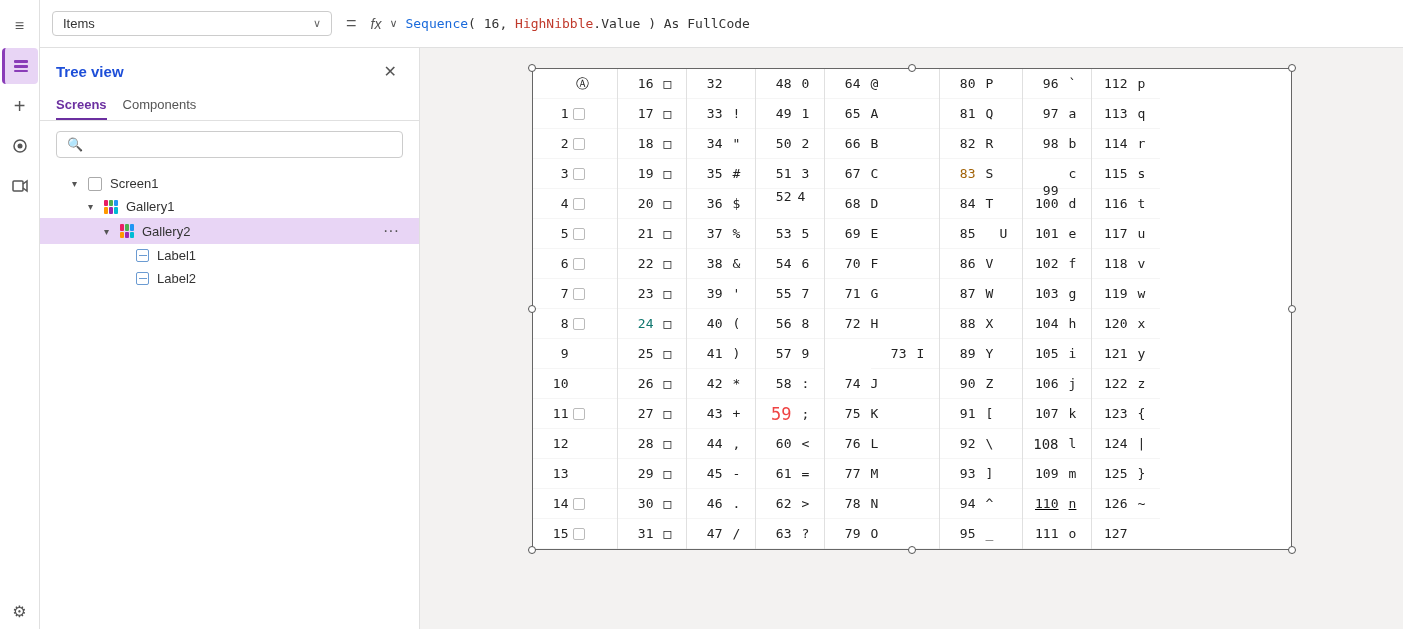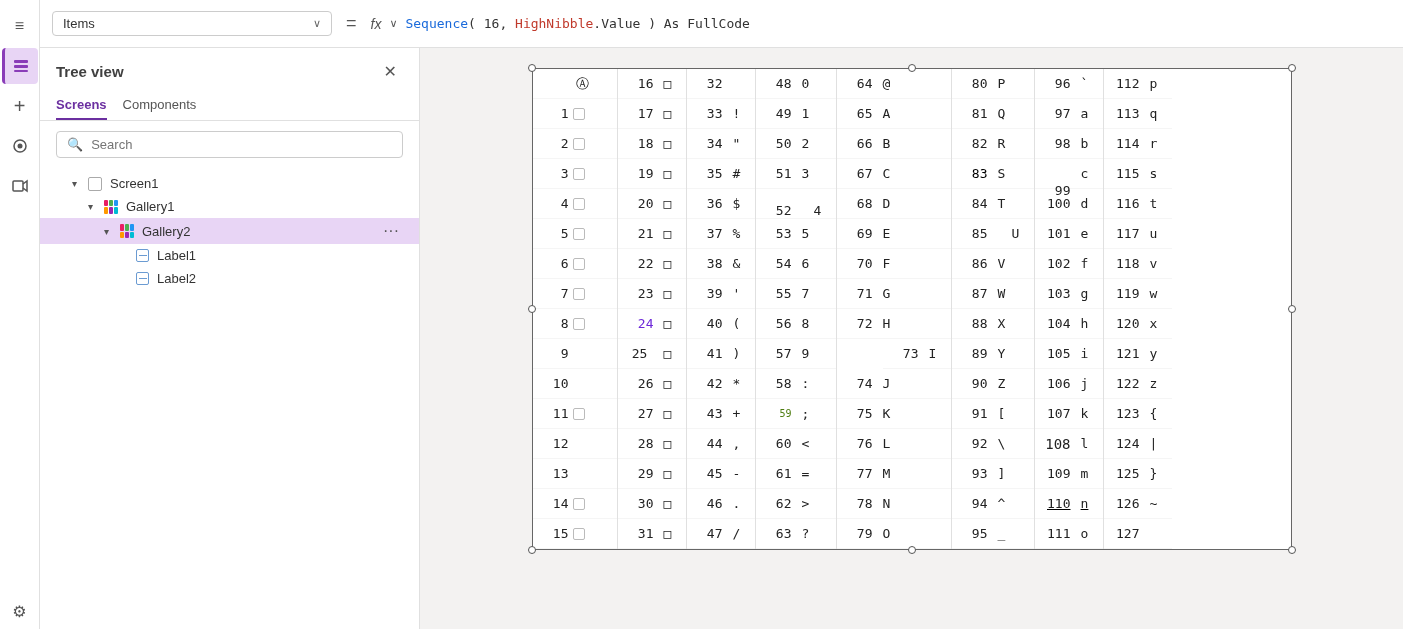--- a/index.html
+++ b/index.html
@@ -91,21 +91,21 @@
     }
     .tree-header {
       display: flex;
       align-items: center;
       justify-content: space-between;
       padding: 12px 16px 8px;
     }
     .tree-title {
       font-size: 15px;
       font-weight: 600;
-      color: #404040;
+      color: #1d4ed8;
     }
     .tree-close {
       cursor: pointer;
       color: #555;
       font-size: 16px;
       border: none;
       background: none;
       padding: 2px 6px;
       border-radius: 3px;
     }
@@ -304,21 +304,20 @@
     <div class="tree-header">
       <span class="tree-title">Tree view</span>
       <button class="tree-close">✕</button>
     </div>
     <div class="tree-tabs">
       <div class="tree-tab active">Screens</div>
       <div class="tree-tab">Components</div>
     </div>
     <div class="search-bar">
       <span class="search-icon">🔍</span>
-      <input class="search-input" type="text" placeholder="Search" style="">
     </div>
 
     <div class="tree-content">
 
 
       <div class="tree-item indent1">
         <span class="chevron-icon" style="color:#555;">▾</span>
         <span style="width:14px;height:14px;border:1px solid #aaa;border-radius:2px;display:inline-block;margin-right:4px;"></span>
         <span class="node-label">Screen1</span>
       </div>
@@ -482,25 +481,25 @@
               </div>
               <div style="display: flex; align-items: center; height: 30px; border-bottom: 1px solid rgb(245, 245, 245); padding: 0px 8px; gap: 4px;">
                 <span style="min-width: 28px; text-align: right; font-family: Consolas, monospace; font-size: 13px; font-weight: 500; color: rgb(34, 34, 34);">22</span>
                 <span style="min-width: 20px; text-align: center; font-family: Consolas, monospace; font-size: 13px; color: rgb(34, 34, 34);">□</span>
               </div>
               <div style="display: flex; align-items: center; height: 30px; border-bottom: 1px solid rgb(245, 245, 245); padding: 0px 8px; gap: 4px;">
                 <span style="min-width: 28px; text-align: right; font-family: Consolas, monospace; font-size: 13px; font-weight: 500; color: rgb(34, 34, 34);">23</span>
                 <span style="min-width: 20px; text-align: center; font-family: Consolas, monospace; font-size: 13px; color: rgb(34, 34, 34);">□</span>
               </div>
               <div style="display: flex; align-items: center; height: 30px; border-bottom: 1px solid rgb(245, 245, 245); padding: 0px 8px; gap: 4px;">
-                <span style="min-width: 28px; text-align: right; font-family: Consolas, monospace; font-size: 13px; font-weight: 500; color: #6d28d9;">24</span>
-                <span style="min-width: 20px; text-align: center; font-family: Consolas, monospace; font-size: 13px; color: rgb(34, 34, 34);">□</span>
-              </div>
-              <div style="display: flex; align-items: center; height: 30px; border-bottom: 1px solid rgb(245, 245, 245); padding: 0px 8px; gap: 4px;">
-                <span style="min-width: 28px; text-align: center; font-family: Consolas, monospace; font-size: 13px; font-weight: 500; color: rgb(34, 34, 34);">25</span>
+                <span style="min-width: 28px; text-align: right; font-family: Consolas, monospace; font-size: 13px; font-weight: 500; color: #0f766e;">24</span>
+                <span style="min-width: 20px; text-align: center; font-family: Consolas, monospace; font-size: 13px; color: rgb(34, 34, 34);">□</span>
+              </div>
+              <div style="display: flex; align-items: center; height: 30px; border-bottom: 1px solid rgb(245, 245, 245); padding: 0px 8px; gap: 4px;">
+                <span style="min-width: 28px; text-align: right; font-family: Consolas, monospace; font-size: 13px; font-weight: 500; color: rgb(34, 34, 34);">25</span>
                 <span style="min-width: 20px; text-align: center; font-family: Consolas, monospace; font-size: 13px; color: rgb(34, 34, 34);">□</span>
               </div>
               <div style="display: flex; align-items: center; height: 30px; border-bottom: 1px solid rgb(245, 245, 245); padding: 0px 8px; gap: 4px;">
                 <span style="min-width: 28px; text-align: right; font-family: Consolas, monospace; font-size: 13px; font-weight: 500; color: rgb(34, 34, 34);">26</span>
                 <span style="min-width: 20px; text-align: center; font-family: Consolas, monospace; font-size: 13px; color: rgb(34, 34, 34);">□</span>
               </div>
               <div style="display: flex; align-items: center; height: 30px; border-bottom: 1px solid rgb(245, 245, 245); padding: 0px 8px; gap: 4px;">
                 <span style="min-width: 28px; text-align: right; font-family: Consolas, monospace; font-size: 13px; font-weight: 500; color: rgb(34, 34, 34);">27</span>
                 <span style="min-width: 20px; text-align: center; font-family: Consolas, monospace; font-size: 13px; color: rgb(34, 34, 34);">□</span>
               </div>
@@ -597,21 +596,21 @@
                 <span style="min-width: 20px; text-align: center; font-family: Consolas, monospace; font-size: 13px; color: rgb(34, 34, 34);">1</span>
               </div>
               <div style="display: flex; align-items: center; height: 30px; border-bottom: 1px solid rgb(245, 245, 245); padding: 0px 8px; gap: 4px;">
                 <span style="min-width: 28px; text-align: right; font-family: Consolas, monospace; font-size: 13px; font-weight: 500; color: rgb(34, 34, 34);">50</span>
                 <span style="min-width: 20px; text-align: center; font-family: Consolas, monospace; font-size: 13px; color: rgb(34, 34, 34);">2</span>
               </div>
               <div style="display: flex; align-items: center; height: 30px; border-bottom: 1px solid rgb(245, 245, 245); padding: 0px 8px; gap: 4px;">
                 <span style="min-width: 28px; text-align: right; font-family: Consolas, monospace; font-size: 13px; font-weight: 500; color: rgb(34, 34, 34);">51</span>
                 <span style="min-width: 20px; text-align: center; font-family: Consolas, monospace; font-size: 13px; color: rgb(34, 34, 34);">3</span>
               </div>
-              <div style="display: flex; align-items: flex-end; height: 30px; border-bottom: 1px solid rgb(245, 245, 245); padding: 0px 8px; gap: 16px;">
+              <div style="display: flex; align-items: flex-start; height: 30px; border-bottom: 1px solid rgb(245, 245, 245); padding: 0px 8px; gap: 0;">
                 <span style="min-width: 28px; text-align: right; font-family: Consolas, monospace; font-size: 13px; font-weight: 500; color: rgb(34, 34, 34);">52</span>
                 <span style="min-width: 20px; text-align: center; font-family: Consolas, monospace; font-size: 13px; color: rgb(34, 34, 34);">4</span>
               </div>
               <div style="display: flex; align-items: center; height: 30px; border-bottom: 1px solid rgb(245, 245, 245); padding: 0px 8px; gap: 4px;">
                 <span style="min-width: 28px; text-align: right; font-family: Consolas, monospace; font-size: 13px; font-weight: 500; color: rgb(34, 34, 34);">53</span>
                 <span style="min-width: 20px; text-align: center; font-family: Consolas, monospace; font-size: 13px; color: rgb(34, 34, 34);">5</span>
               </div>
               <div style="display: flex; align-items: center; height: 30px; border-bottom: 1px solid rgb(245, 245, 245); padding: 0px 8px; gap: 4px;">
                 <span style="min-width: 28px; text-align: right; font-family: Consolas, monospace; font-size: 13px; font-weight: 500; color: rgb(34, 34, 34);">54</span>
                 <span style="min-width: 20px; text-align: center; font-family: Consolas, monospace; font-size: 13px; color: rgb(34, 34, 34);">6</span>
@@ -626,21 +625,21 @@
               </div>
               <div style="display: flex; align-items: center; height: 30px; border-bottom: 1px solid rgb(245, 245, 245); padding: 0px 8px; gap: 4px;">
                 <span style="min-width: 28px; text-align: right; font-family: Consolas, monospace; font-size: 13px; font-weight: 500; color: rgb(34, 34, 34);">57</span>
                 <span style="min-width: 20px; text-align: center; font-family: Consolas, monospace; font-size: 13px; color: rgb(34, 34, 34);">9</span>
               </div>
               <div style="display: flex; align-items: center; height: 30px; border-bottom: 1px solid rgb(245, 245, 245); padding: 0px 8px; gap: 4px;">
                 <span style="min-width: 28px; text-align: right; font-family: Consolas, monospace; font-size: 13px; font-weight: 500; color: rgb(34, 34, 34);">58</span>
                 <span style="min-width: 20px; text-align: center; font-family: Consolas, monospace; font-size: 13px; color: rgb(34, 34, 34);">:</span>
               </div>
               <div style="display: flex; align-items: center; height: 30px; border-bottom: 1px solid rgb(245, 245, 245); padding: 0px 8px; gap: 4px;">
-                <span style="min-width: 28px; text-align: right; font-family: Consolas, monospace; font-size: 10px; font-weight: 500; color: #4d7c0f;">59</span>
+                <span style="min-width: 28px; text-align: right; font-family: Consolas, monospace; font-size: 17px; font-weight: 500; color: #ef4444;">59</span>
                 <span style="min-width: 20px; text-align: center; font-family: Consolas, monospace; font-size: 13px; color: rgb(34, 34, 34);">;</span>
               </div>
               <div style="display: flex; align-items: center; height: 30px; border-bottom: 1px solid rgb(245, 245, 245); padding: 0px 8px; gap: 4px;">
                 <span style="min-width: 28px; text-align: right; font-family: Consolas, monospace; font-size: 13px; font-weight: 500; color: rgb(34, 34, 34);">60</span>
                 <span style="min-width: 20px; text-align: center; font-family: Consolas, monospace; font-size: 13px; color: rgb(34, 34, 34);">&lt;</span>
               </div>
               <div style="display: flex; align-items: center; height: 30px; border-bottom: 1px solid rgb(245, 245, 245); padding: 0px 8px; gap: 4px;">
                 <span style="min-width: 28px; text-align: right; font-family: Consolas, monospace; font-size: 13px; font-weight: 500; color: rgb(34, 34, 34);">61</span>
                 <span style="min-width: 20px; text-align: center; font-family: Consolas, monospace; font-size: 13px; color: rgb(34, 34, 34);">=</span>
               </div>
@@ -726,21 +725,21 @@
               </div>
               <div style="display: flex; align-items: center; height: 30px; border-bottom: 1px solid rgb(245, 245, 245); padding: 0px 8px; gap: 4px;">
                 <span style="min-width: 28px; text-align: right; font-family: Consolas, monospace; font-size: 13px; font-weight: 500; color: rgb(34, 34, 34);">81</span>
                 <span style="min-width: 20px; text-align: center; font-family: Consolas, monospace; font-size: 13px; color: rgb(34, 34, 34);">Q</span>
               </div>
               <div style="display: flex; align-items: center; height: 30px; border-bottom: 1px solid rgb(245, 245, 245); padding: 0px 8px; gap: 4px;">
                 <span style="min-width: 28px; text-align: right; font-family: Consolas, monospace; font-size: 13px; font-weight: 500; color: rgb(34, 34, 34);">82</span>
                 <span style="min-width: 20px; text-align: center; font-family: Consolas, monospace; font-size: 13px; color: rgb(34, 34, 34);">R</span>
               </div>
               <div style="display: flex; align-items: center; height: 30px; border-bottom: 1px solid rgb(245, 245, 245); padding: 0px 8px; gap: 4px;">
-                <span style="min-width: 28px; text-align: right; font-family: Consolas, monospace; font-size: 13px; font-weight: 500; color: #000000;">83</span>
+                <span style="min-width: 28px; text-align: right; font-family: Consolas, monospace; font-size: 13px; font-weight: 500; color: #a16207;">83</span>
                 <span style="min-width: 20px; text-align: center; font-family: Consolas, monospace; font-size: 13px; color: rgb(34, 34, 34);">S</span>
               </div>
               <div style="display: flex; align-items: center; height: 30px; border-bottom: 1px solid rgb(245, 245, 245); padding: 0px 8px; gap: 4px;">
                 <span style="min-width: 28px; text-align: right; font-family: Consolas, monospace; font-size: 13px; font-weight: 500; color: rgb(34, 34, 34);">84</span>
                 <span style="min-width: 20px; text-align: center; font-family: Consolas, monospace; font-size: 13px; color: rgb(34, 34, 34);">T</span>
               </div>
               <div style="display: flex; align-items: center; height: 30px; border-bottom: 1px solid rgb(245, 245, 245); padding: 0px 8px; gap: 18px;">
                 <span style="min-width: 28px; text-align: right; font-family: Consolas, monospace; font-size: 13px; font-weight: 500; color: rgb(34, 34, 34);">85</span>
                 <span style="min-width: 20px; text-align: center; font-family: Consolas, monospace; font-size: 13px; color: rgb(34, 34, 34);">U</span>
               </div>

